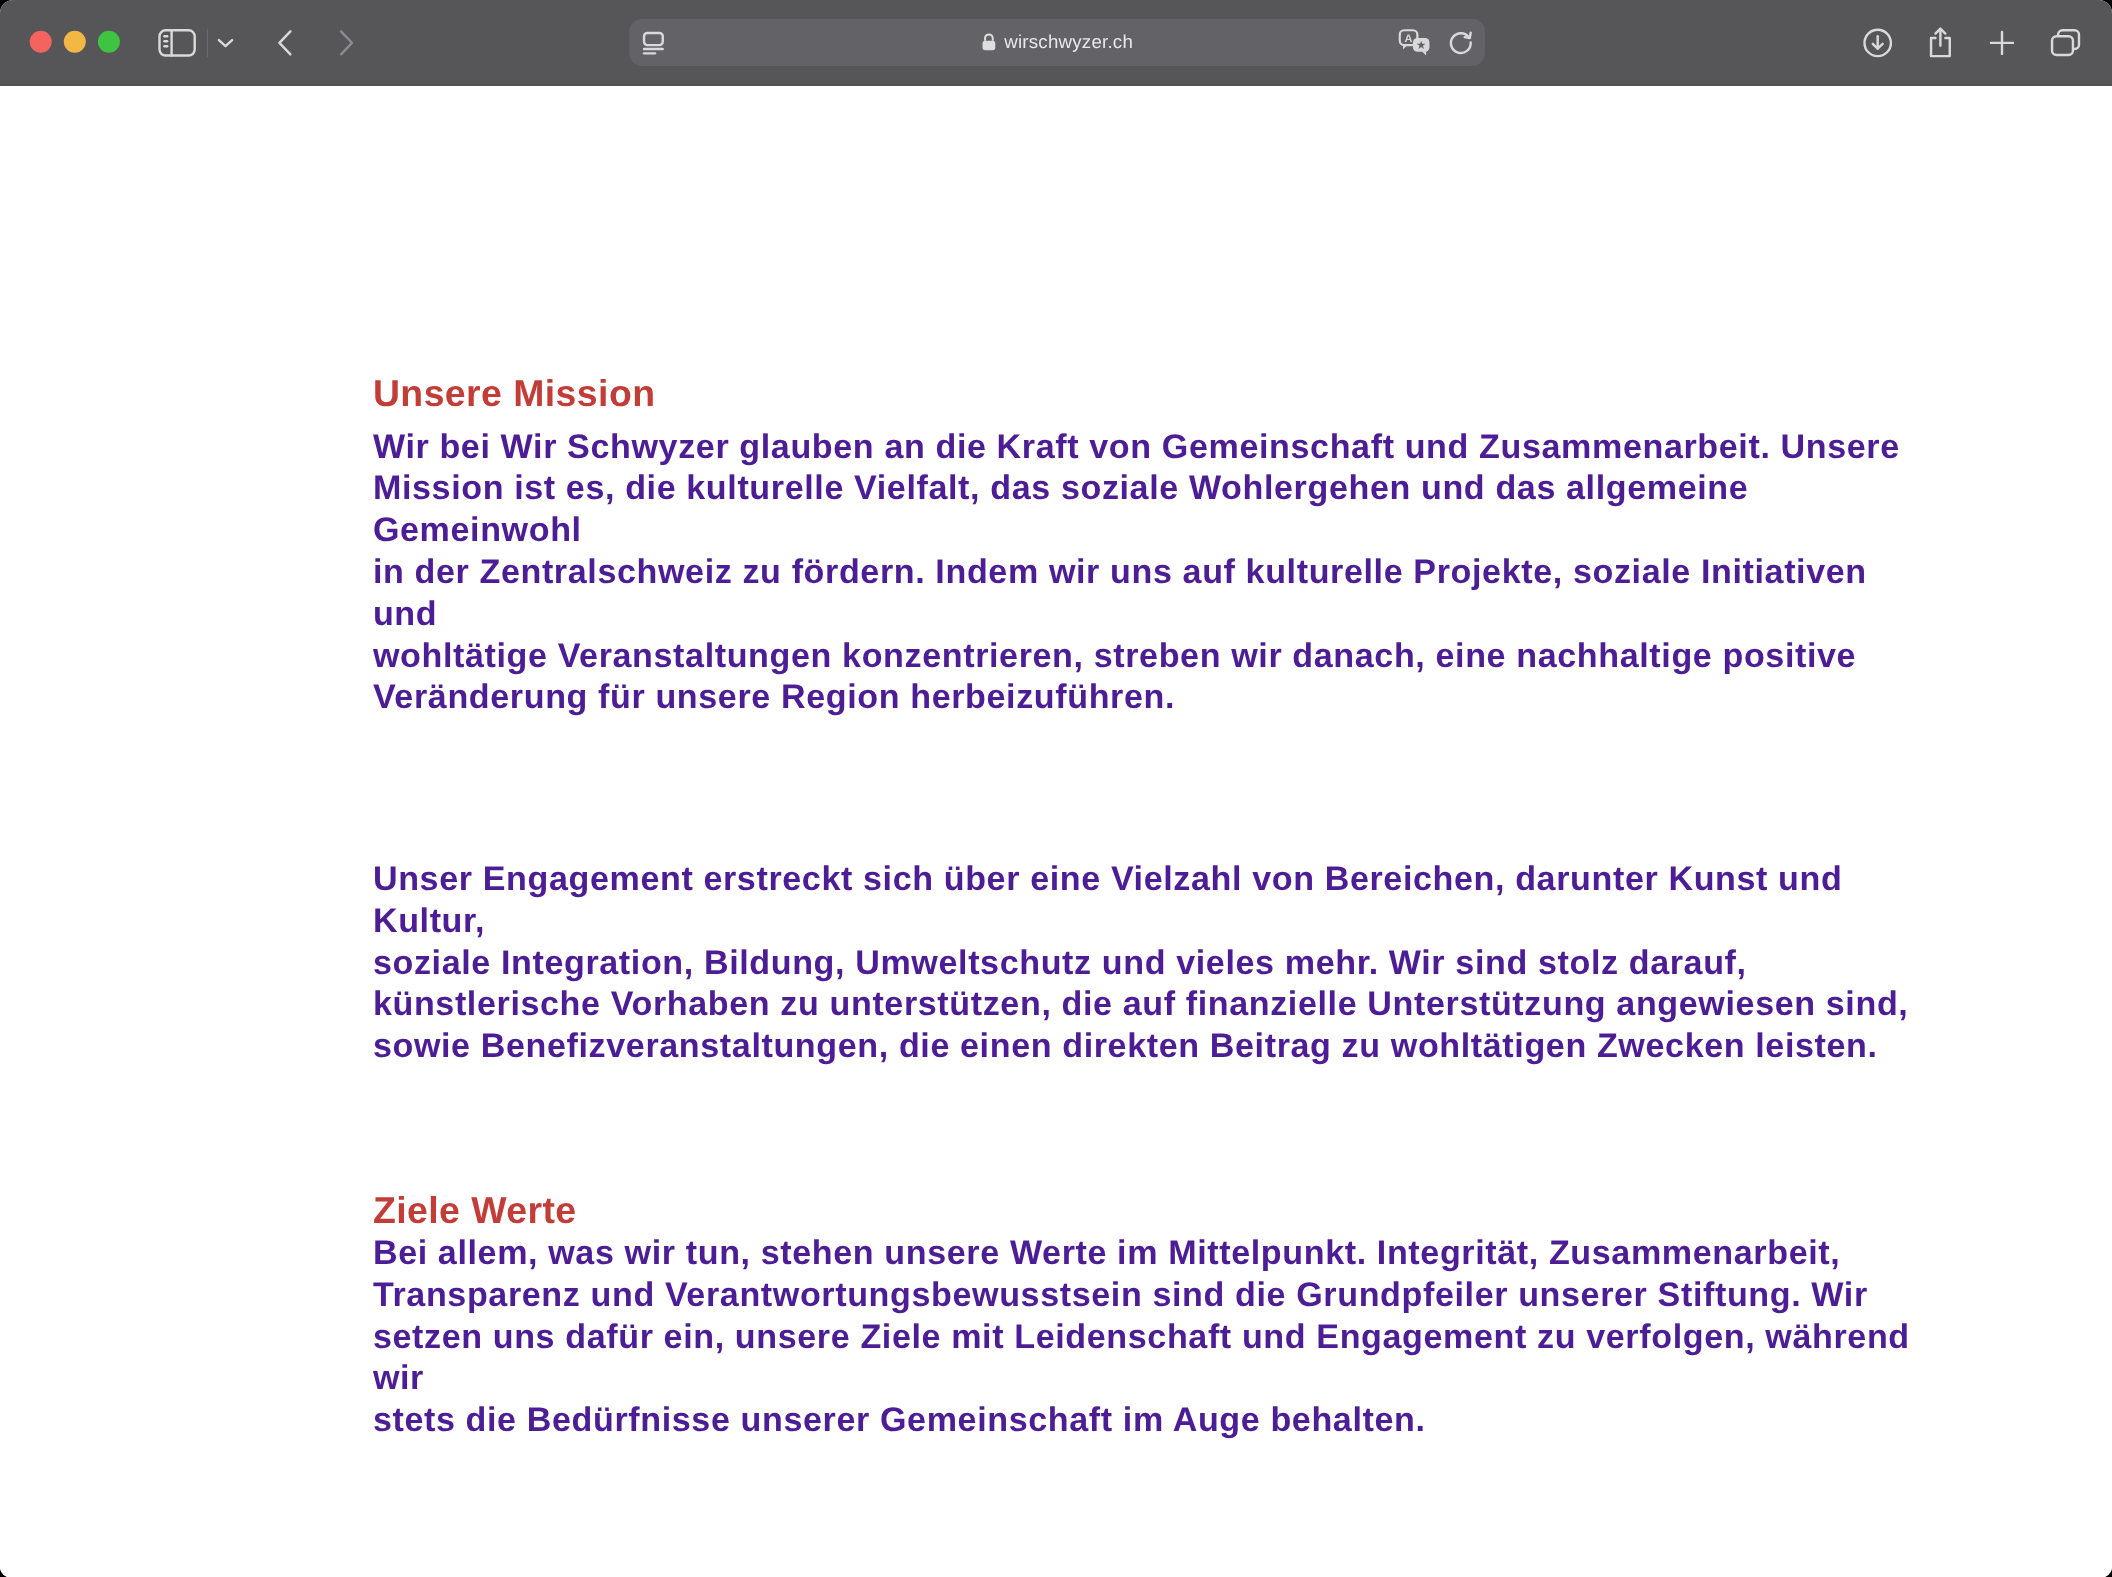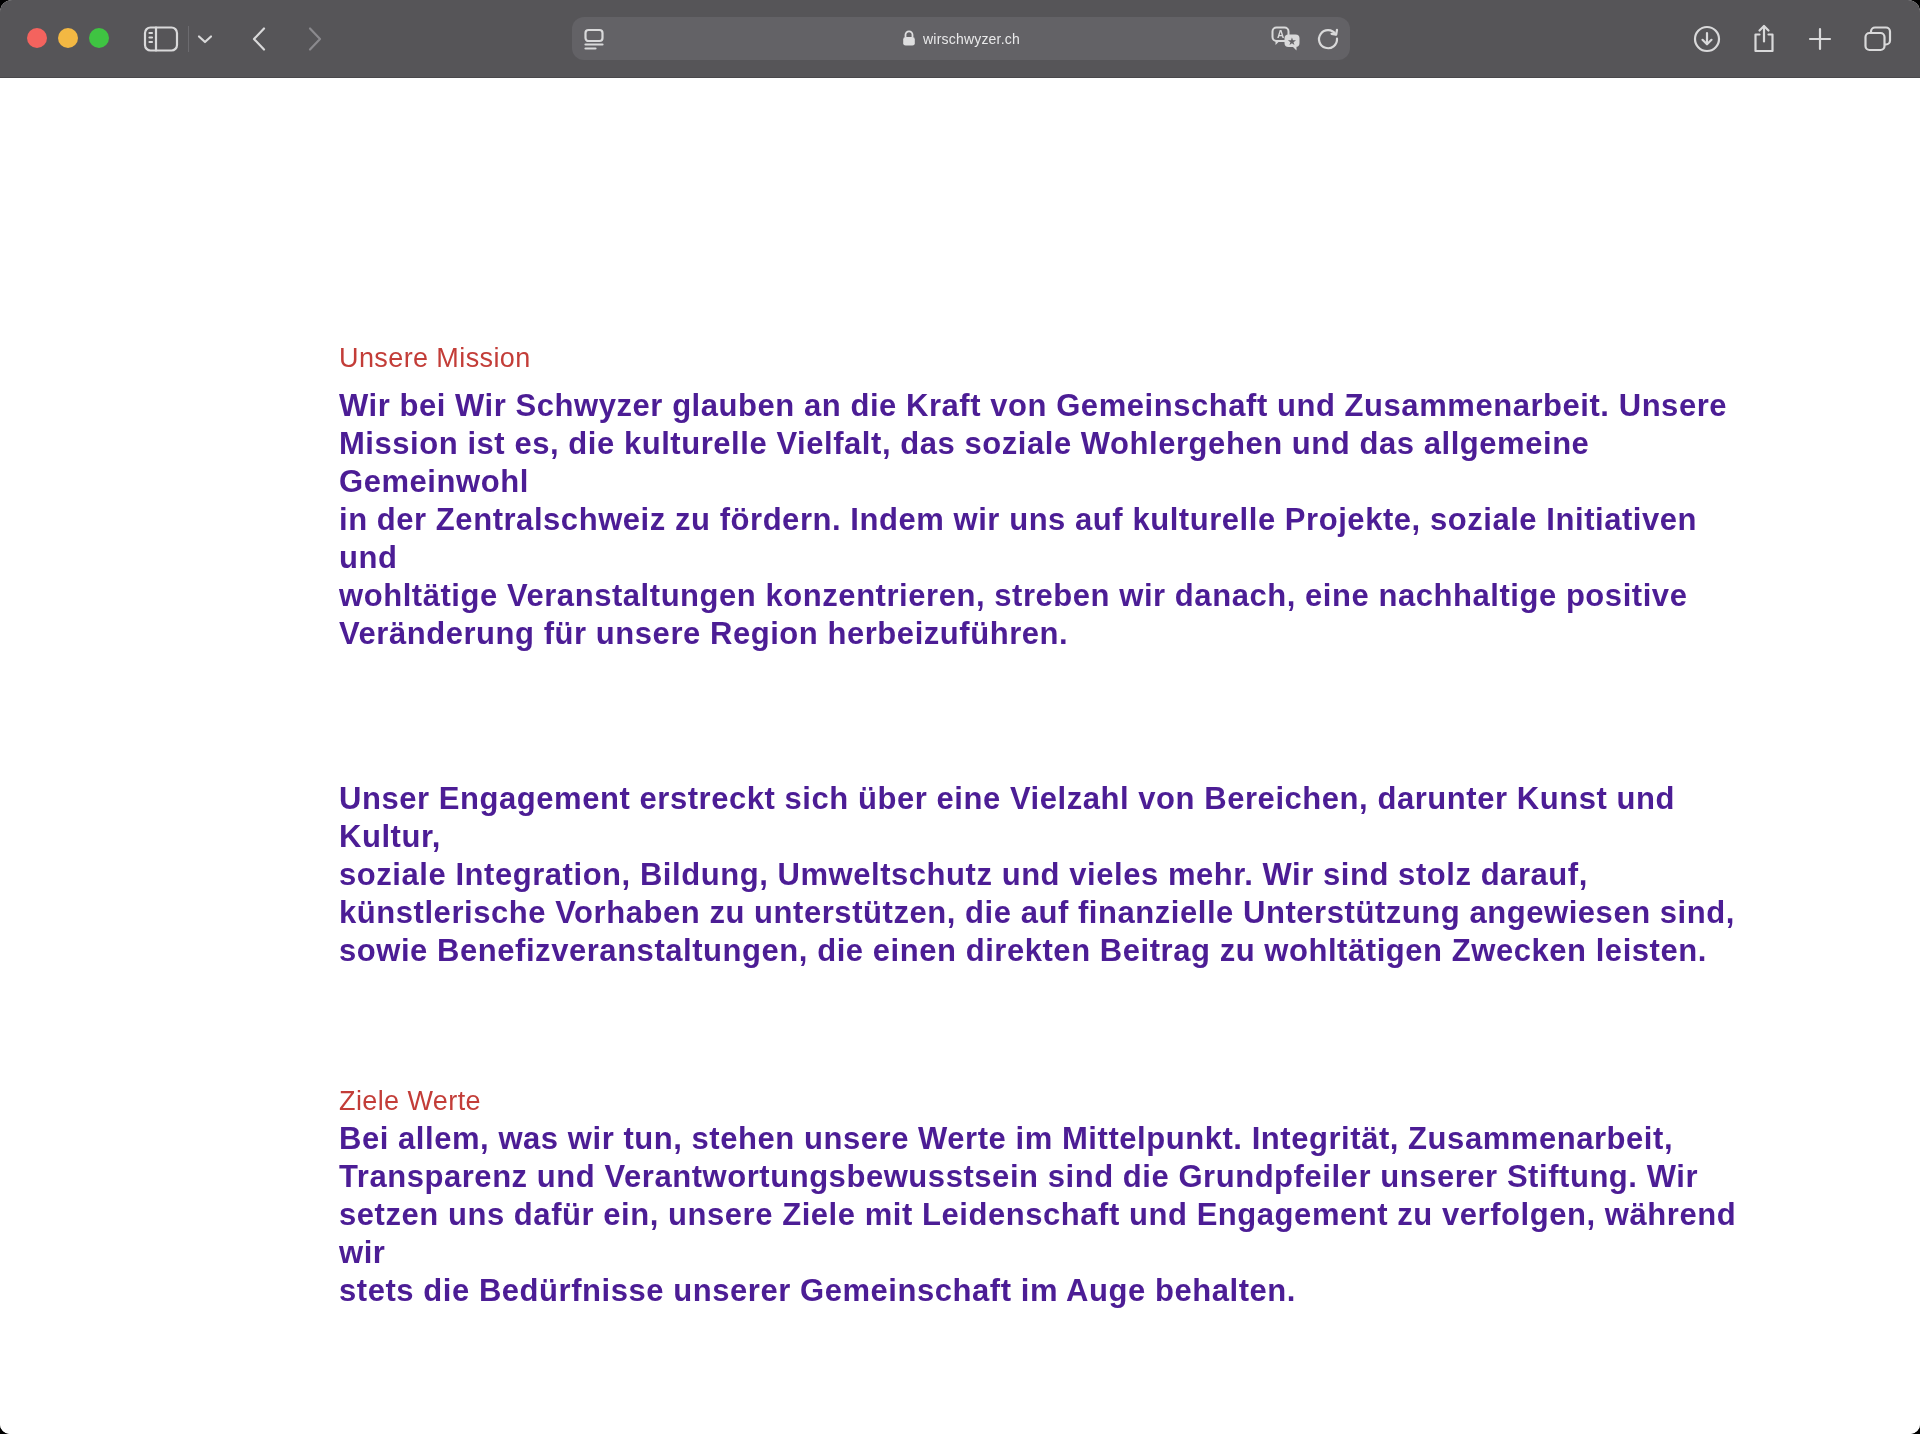--- a/index.html
+++ b/index.html
@@ -17,28 +17,28 @@
   .nav-cluster{position:absolute;left:143px;top:0;height:78px;display:flex;align-items:center;}
   .tbtn{display:flex;align-items:center;justify-content:center;background:none;border:none;padding:0;cursor:default;}
   .sep{width:1px;height:26px;background:#6c6b6f;margin:0 8px 0 9px;}
   .icon-stroke{stroke:#d9d9da;fill:none;stroke-width:2.2;stroke-linecap:round;stroke-linejoin:round;}
   .icon-dim{stroke:#8b8a8e;}
 
   
   .addressbar{position:absolute;left:572px;top:17px;width:778px;height:43px;background:#636266;border-radius:12px;display:flex;align-items:center;justify-content:center;}
   .addr-left{position:absolute;left:9px;top:0;height:43px;display:flex;align-items:center;}
   .addr-right{position:absolute;right:10px;top:0;height:43px;display:flex;align-items:center;gap:14px;}
-  .domain{display:flex;align-items:center;gap:7px;color:#e9e9ea;font-size:14px;letter-spacing:.2px;}
+  .domain{display:flex;align-items:center;gap:7px;color:#e9e9ea;font-size:17px;letter-spacing:.2px;}
 
   
   .right-cluster{position:absolute;right:27px;top:0;height:78px;display:flex;align-items:center;gap:30px;}
 
   
   .content{flex:1;background:#ffffff;padding:261px 160px 0 339px;box-sizing:border-box;}
-  .section h2{margin:0;font-size:27px;font-weight:400;line-height:38px;letter-spacing:.4px;color:#c33d38;}
+  .section h2{margin:0;font-size:34px;font-weight:700;line-height:38px;letter-spacing:.4px;color:#c33d38;}
   .section .para{margin:0;font-size:31px;font-weight:700;line-height:38px;letter-spacing:.55px;color:#4c1d95;white-space:pre-line;}
   .section.mission h2{margin-bottom:10px;}
   .section.mission{margin-bottom:127px;}
   .section.engagement{margin-bottom:112px;}
 </style>
 </head>
 <body>
 
 <div class="window">
 

